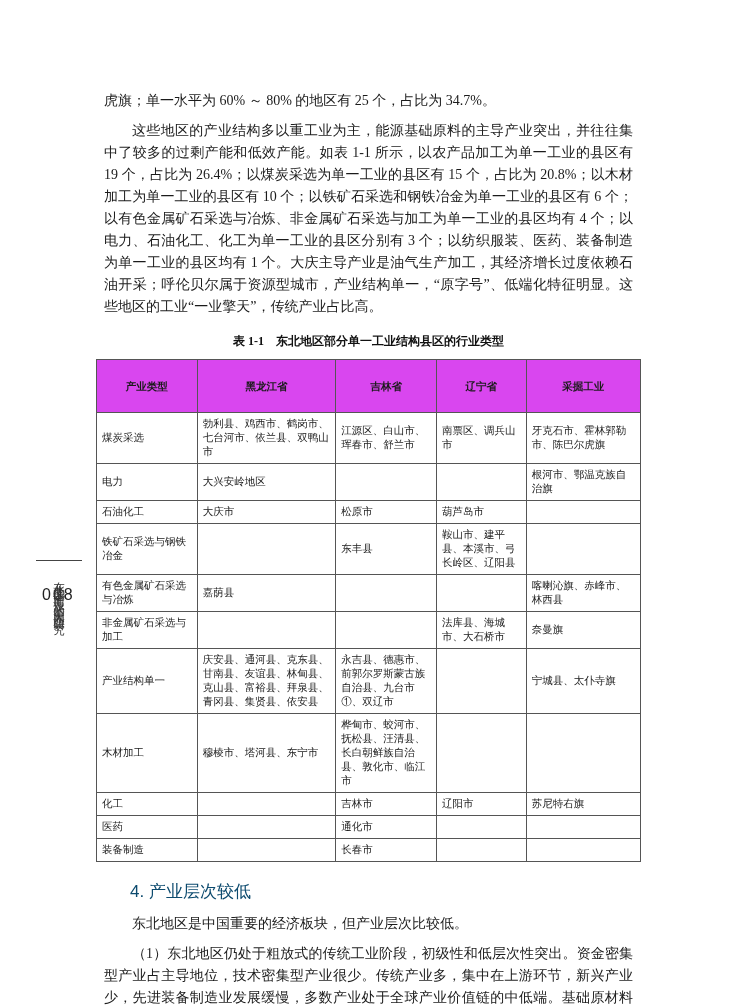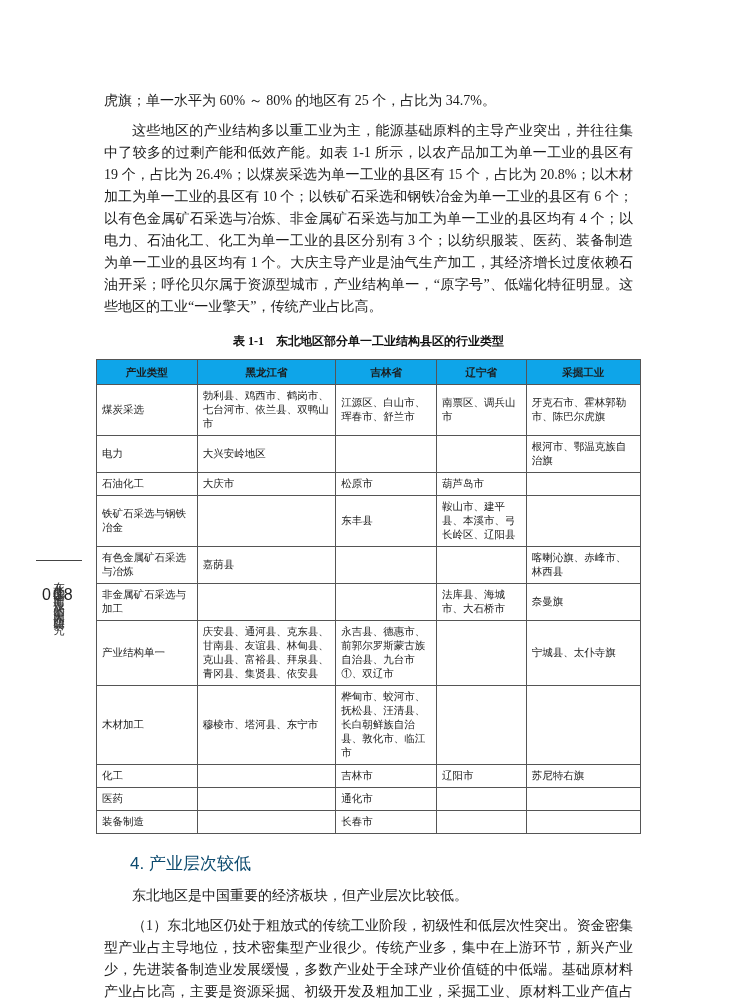--- a/index.html
+++ b/index.html
@@ -64,23 +64,23 @@
   table.industry th, table.industry td {
     border:1px solid #555;
     padding:4px 5px;
     line-height:14px;
     vertical-align:middle;
     word-break:break-all;
   }
   table.industry th {
     font-family:"Liberation Sans", sans-serif;
     font-weight:bold;
-    background:#0ea5e9;
+    background:#d946ef;
     text-align:center;
-    padding:5px 4px;
+    padding:19px 4px;
   }
   table.industry td { text-align:left; }
   table.industry td.first { vertical-align:middle; }
 
   
   .section-heading {
     font-family:"Liberation Sans", sans-serif;
     font-size:17px; font-weight:normal;
     margin:18px 0 10px 0;
     text-indent:2em;

